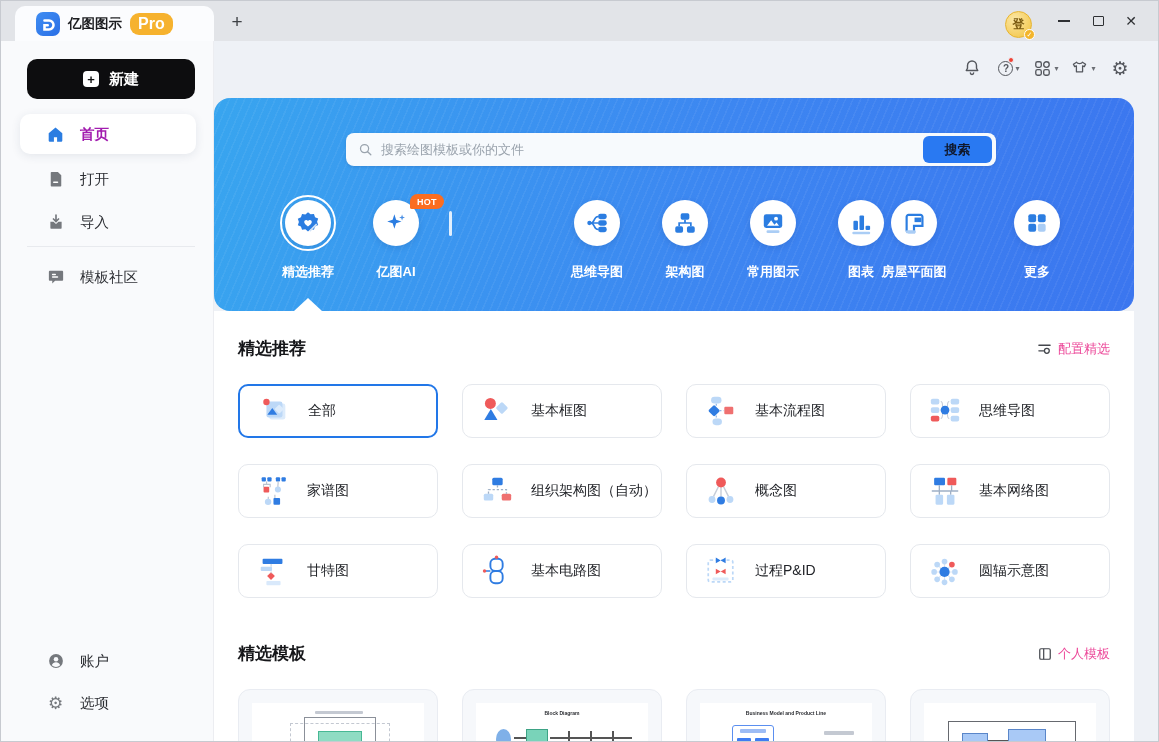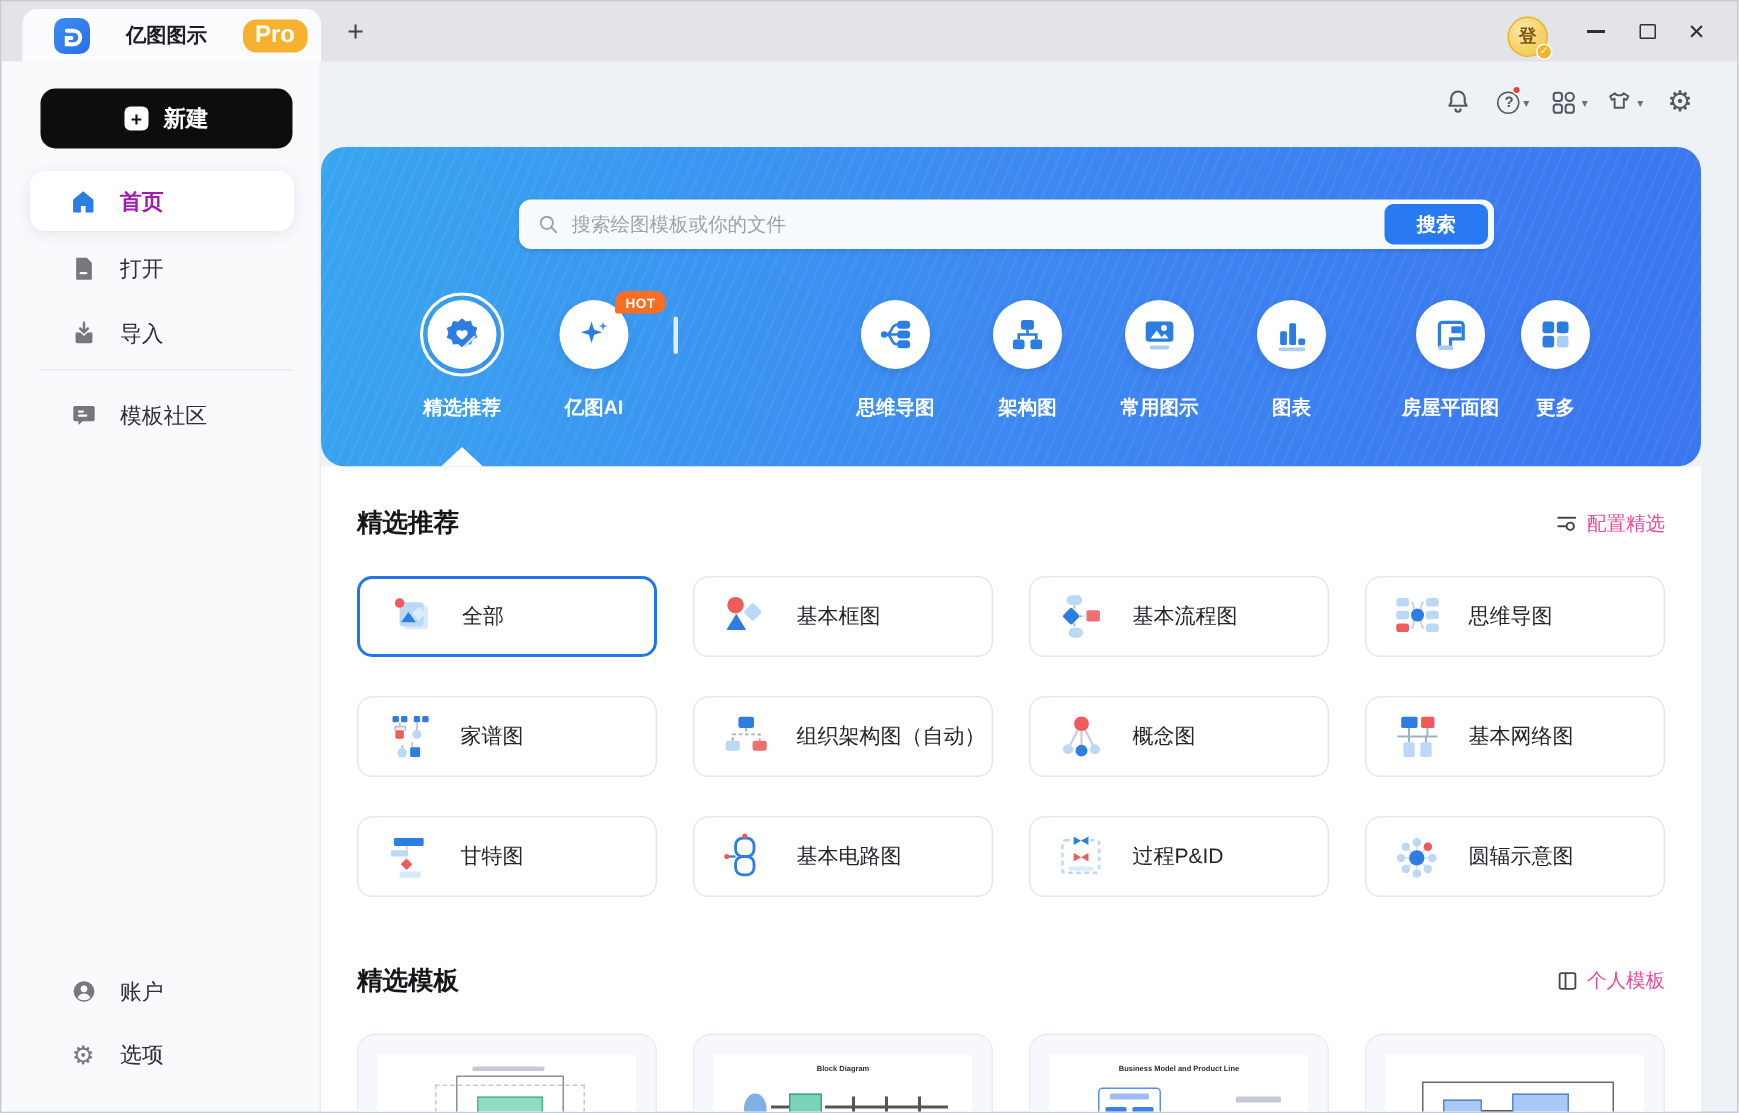--- a/index.html
+++ b/index.html
@@ -2,21 +2,21 @@
 <html><head>
 <meta charset="utf-8">
 <style>
   * { margin:0; padding:0; box-sizing:border-box; }
   html,body { background:#d7dadf; }
   body { font-family:"Liberation Sans","DejaVu Sans",sans-serif; }
   .app { position:relative; width:1159px; height:742px; background:#eef1f6; overflow:hidden; border:1px solid #c7cad0; }
 
   
   .titlebar { position:absolute; left:0; top:0; width:100%; height:40px; background:#e2e4e8; }
-  .tab { position:absolute; left:14px; top:5px; width:199px; height:35px; background:#fbfcfe; border-radius:10px 10px 0 0; display:flex; align-items:center; padding-left:21px; gap:24px; }
+  .tab { position:absolute; left:14px; top:5px; width:199px; height:35px; background:#fbfcfe; border-radius:10px 10px 0 0; display:flex; align-items:center; padding-left:21px; gap:8px; }
   .logo { width:24px; height:24px; border-radius:7px; background:linear-gradient(135deg,#3f8df2,#2a6fe6); display:flex; align-items:center; justify-content:center; flex:0 0 auto; }
   .tab-title { font-size:13.5px; font-weight:700; color:#1c1d20; }
   .pro { background:#f6b22e; color:#fff; font-size:16px; font-weight:700; padding:2px 8px; border-radius:9px; }
   .newtab { position:absolute; left:224px; top:9px; width:24px; height:24px; display:flex; align-items:center; justify-content:center; font-size:19px; color:#3f4246; cursor:default; }
   .avatar-wrap { position:absolute; left:1004px; top:10px; width:27px; height:27px; }
   .avatar { width:27px; height:27px; border-radius:50%; background:radial-gradient(circle at 35% 30%,#fbe7a5,#f2c23e); border:1px solid #e8b42e; display:flex; align-items:center; justify-content:center; font-size:12px; font-weight:700; color:#7a5a10; }
   .avatar-badge { position:absolute; right:-3px; bottom:-2px; width:11px; height:11px; border-radius:50%; background:#f3b52c; border:1px solid #fff; color:#fff; font-size:7px; line-height:9px; text-align:center; }
   .ctl { width:34px; height:40px; display:flex; align-items:center; justify-content:center; color:#2e3033; }
   .ctl-min { position:absolute; left:1046px; } .ctl-max { position:absolute; left:1080px; } .ctl-close { position:absolute; left:1113px; font-size:14px; }
   .minbar { width:12px; height:1.6px; background:#2e3033; }
@@ -40,21 +40,21 @@
   .qcircle { width:15px; height:15px; border:1.6px solid #54575d; border-radius:50%; display:flex; align-items:center; justify-content:center; font-size:10px; font-weight:700; color:#54575d; }
   .reddot { position:absolute; top:3px; right:9px; width:6px; height:6px; border-radius:50%; background:#f04134; border:1px solid #eef1f6; }
   .gear-glyph-top { font-size:19px; color:#54575d; line-height:1; }
 
   
   .banner { position:absolute; left:0; top:57px; width:920px; height:213px; border-radius:16px; background:linear-gradient(100deg,#38a5ef 0%,#3d86f1 55%,#3b76ef 100%); overflow:visible; }
   .banner::before { content:""; position:absolute; inset:0; border-radius:16px; background:repeating-linear-gradient(113deg,rgba(255,255,255,.055) 0 1.5px,transparent 1.5px 7px); }
   .search { position:absolute; left:132px; top:35px; width:650px; height:33px; background:#f7fafd; border-radius:8px; display:flex; align-items:center; padding:0 4px 0 12px; gap:8px; box-shadow:0 1px 3px rgba(20,50,110,.18); }
   .search input { flex:1; border:none; outline:none; background:transparent; font-size:13px; color:#33363b; font-family:inherit; }
   .search input::placeholder { color:#9aa3ad; }
-  .search-btn { width:69px; height:27px; background:#2979f2; border:none; border-radius:6px; color:#ffffff; font-size:13px; font-weight:600; cursor:default; font-family:inherit; }
+  .search-btn { width:69px; height:27px; background:#2979f2; border:none; border-radius:6px; color:#0f172a; font-size:13px; font-weight:600; cursor:default; font-family:inherit; }
   .cat { position:absolute; top:102px; width:88px; display:flex; flex-direction:column; align-items:center; cursor:default; }
   .cat-circle { width:46px; height:46px; border-radius:50%; background:#fff; display:flex; align-items:center; justify-content:center; box-shadow:0 2px 6px rgba(20,50,110,.15); }
   .cat.selected .cat-circle { outline:2px solid #fff; outline-offset:3px; }
   .cat-label { margin-top:17px; font-size:13px; font-weight:700; color:#fff; white-space:nowrap; }
   .hot { position:absolute; left:58px; top:-6px; background:#fb6d20; color:#fff; font-size:9px; font-weight:800; padding:2.5px 7px; border-radius:8px 8px 8px 2px; letter-spacing:.3px; z-index:3; }
   .cat-sep { position:absolute; left:235px; top:113px; width:3px; height:25px; background:rgba(255,255,255,.85); border-radius:2px; }
   .notch { position:absolute; left:80px; bottom:0; width:0; height:0; border-left:14px solid transparent; border-right:14px solid transparent; border-bottom:13px solid #fff; }
 
   
   .panel { position:absolute; left:0; top:270px; width:920px; height:432px; background:#fff; overflow:hidden; }
@@ -279,21 +279,21 @@
           <svg width="26" height="26" viewBox="0 0 24 24">
               <rect x="5" y="10" width="4.2" height="8.5" rx="1" fill="#2b7de1"></rect>
               <rect x="10.6" y="5" width="4.2" height="13.5" rx="1" fill="#2b7de1"></rect>
               <rect x="16.2" y="14.5" width="4.2" height="4" rx="1" fill="#2b7de1"></rect>
               <rect x="4" y="20" width="16.5" height="2.3" rx="1.1" fill="#aacdf5"></rect>
             </svg>
         </div>
         <div class="cat-label">图表</div>
       </div>
 
-      <div class="cat" style="left:709px">
+      <div class="cat" style="left:656px">
         <div class="cat-circle">
           <svg width="26" height="26" viewBox="0 0 24 24">
               <path d="M7 4.5h11a1.8 1.8 0 0 1 1.8 1.8v8.4H12v5.8H7a1.8 1.8 0 0 1-1.8-1.8V6.3A1.8 1.8 0 0 1 7 4.5z" fill="none" stroke="#2b7de1" stroke-width="2"></path>
               <rect x="12.5" y="7" width="6.2" height="4.2" fill="#2b7de1"></rect>
               <rect x="4.5" y="18.7" width="9" height="2.8" rx="1" fill="#aacdf5"></rect>
             </svg>
         </div>
         <div class="cat-label">房屋平面图</div>
       </div>
 

